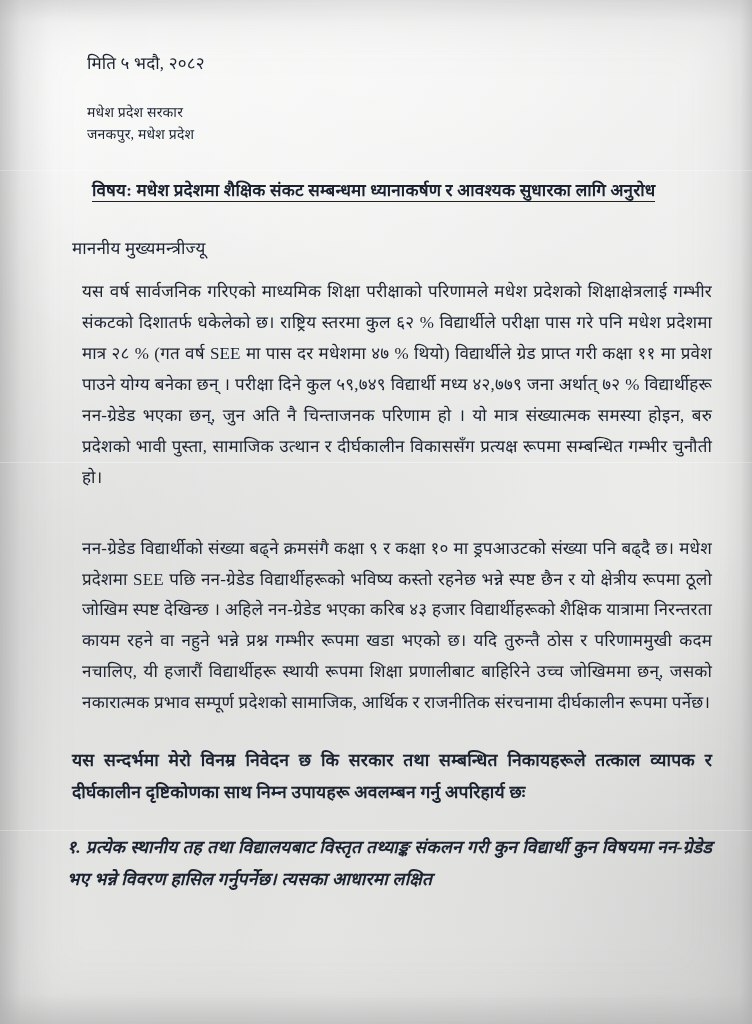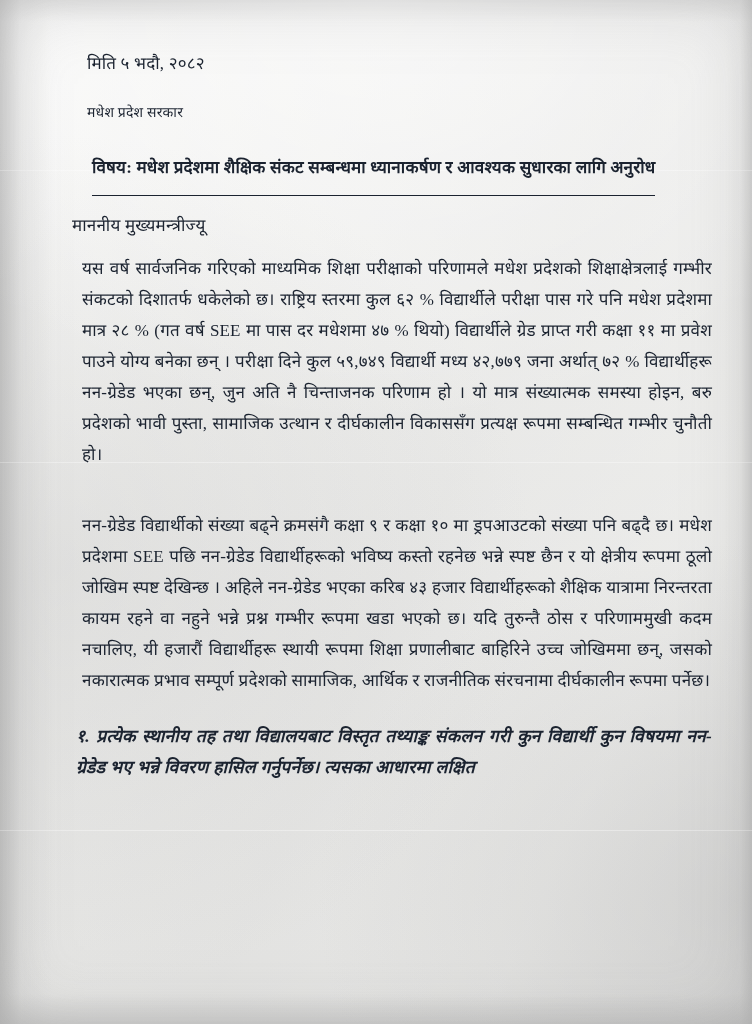--- a/index.html
+++ b/index.html
@@ -96,21 +96,21 @@
 
   .subject {
     margin: 30px 0 0 36px;
     font-size: 17px;
     font-weight: bold;
     line-height: 1.7;
     max-width: 600px;
   }
   .subject span {
     border-bottom: 1.6px solid #1b2330;
-    padding-bottom: 18px;
+    padding-bottom: 1px;
     display: inline;
   }
   .salutation {
     margin: 30px 0 0 16px;
     font-size: 17px;
   }
   .para {
     margin: 18px 0 0 26px;
     font-size: 17px;
     line-height: 1.82;
@@ -122,21 +122,21 @@
   .para.p2 { margin-top: 40px; }
   .para.p3 {
     margin-top: 26px;
     margin-left: 16px;
     font-weight: bold;
     font-size: 17.5px;
     line-height: 1.8;
   }
   .para.p4 {
     margin-top: 24px;
-    margin-left: 20px;
+    margin-left: 11px;
     font-weight: bold;
     font-style: italic;
     font-size: 17.5px;
     line-height: 1.8;
   }
   
   .streak {
     position: absolute;
     left: 0; right: 0;
     height: 1px;
@@ -156,26 +156,28 @@
   <div class="streak" style="top:170px;"></div>
   <div class="streak" style="top:462px;"></div>
   <div class="streak" style="top:830px;"></div>
 
   <div class="content">
 
     <div class="txt date-line">मिति ५ भदौ, २०८२</div>
 
     <div class="txt addr">
       <div class="l2">मधेश प्रदेश सरकार</div>
+      <div class="l3">जनकपुर, मधेश प्रदेश</div>
     </div>
 
     <div class="txt subject">
       <span>विषय: मधेश प्रदेशमा शैक्षिक संकट सम्बन्धमा ध्यानाकर्षण र आवश्यक सुधारका लागि अनुरोध</span>
     </div>
 
     <div class="txt salutation">माननीय मुख्यमन्त्रीज्यू</div>
 
     <div class="txt para p1">यस वर्ष सार्वजनिक गरिएको माध्यमिक शिक्षा परीक्षाको परिणामले मधेश प्रदेशको शिक्षाक्षेत्रलाई गम्भीर संकटको दिशातर्फ धकेलेको छ। राष्ट्रिय स्तरमा कुल ६२ % विद्यार्थीले परीक्षा पास गरे पनि मधेश प्रदेशमा मात्र २८ % (गत वर्ष SEE मा पास दर मधेशमा ४७ % थियो) विद्यार्थीले ग्रेड प्राप्त गरी कक्षा ११ मा प्रवेश पाउने योग्य बनेका छन् । परीक्षा दिने कुल ५९,७४९ विद्यार्थी मध्य ४२,७७९ जना अर्थात् ७२ % विद्यार्थीहरू नन-ग्रेडेड भएका छन्, जुन अति नै चिन्ताजनक परिणाम हो । यो मात्र संख्यात्मक समस्या होइन, बरु प्रदेशको भावी पुस्ता, सामाजिक उत्थान र दीर्घकालीन विकाससँग प्रत्यक्ष रूपमा सम्बन्धित गम्भीर चुनौती हो।</div>
     <div class="txt para p2">नन-ग्रेडेड विद्यार्थीको संख्या बढ्ने क्रमसंगै कक्षा ९ र कक्षा १० मा ड्रपआउटको संख्या पनि बढ्दै छ। मधेश प्रदेशमा SEE पछि नन-ग्रेडेड विद्यार्थीहरूको भविष्य कस्तो रहनेछ भन्ने स्पष्ट छैन र यो क्षेत्रीय रूपमा ठूलो जोखिम स्पष्ट देखिन्छ । अहिले नन-ग्रेडेड भएका करिब ४३ हजार विद्यार्थीहरूको शैक्षिक यात्रामा निरन्तरता कायम रहने वा नहुने भन्ने प्रश्न गम्भीर रूपमा खडा भएको छ। यदि तुरुन्तै ठोस र परिणाममुखी कदम नचालिए, यी हजारौं विद्यार्थीहरू स्थायी रूपमा शिक्षा प्रणालीबाट बाहिरिने उच्च जोखिममा छन्, जसको नकारात्मक प्रभाव सम्पूर्ण प्रदेशको सामाजिक, आर्थिक र राजनीतिक संरचनामा दीर्घकालीन रूपमा पर्नेछ।</div>
+    <div class="txt para p3">यस सन्दर्भमा मेरो विनम्र निवेदन छ कि सरकार तथा सम्बन्धित निकायहरूले तत्काल व्यापक र दीर्घकालीन दृष्टिकोणका साथ निम्न उपायहरू अवलम्बन गर्नु अपरिहार्य छः</div>
     <div class="txt para p4">१. प्रत्येक स्थानीय तह तथा विद्यालयबाट विस्तृत तथ्याङ्क संकलन गरी कुन विद्यार्थी कुन विषयमा नन-ग्रेडेड भए भन्ने विवरण हासिल गर्नुपर्नेछ। त्यसका आधारमा लक्षित</div>
 
   </div>
 </div>
 
 </body></html>

